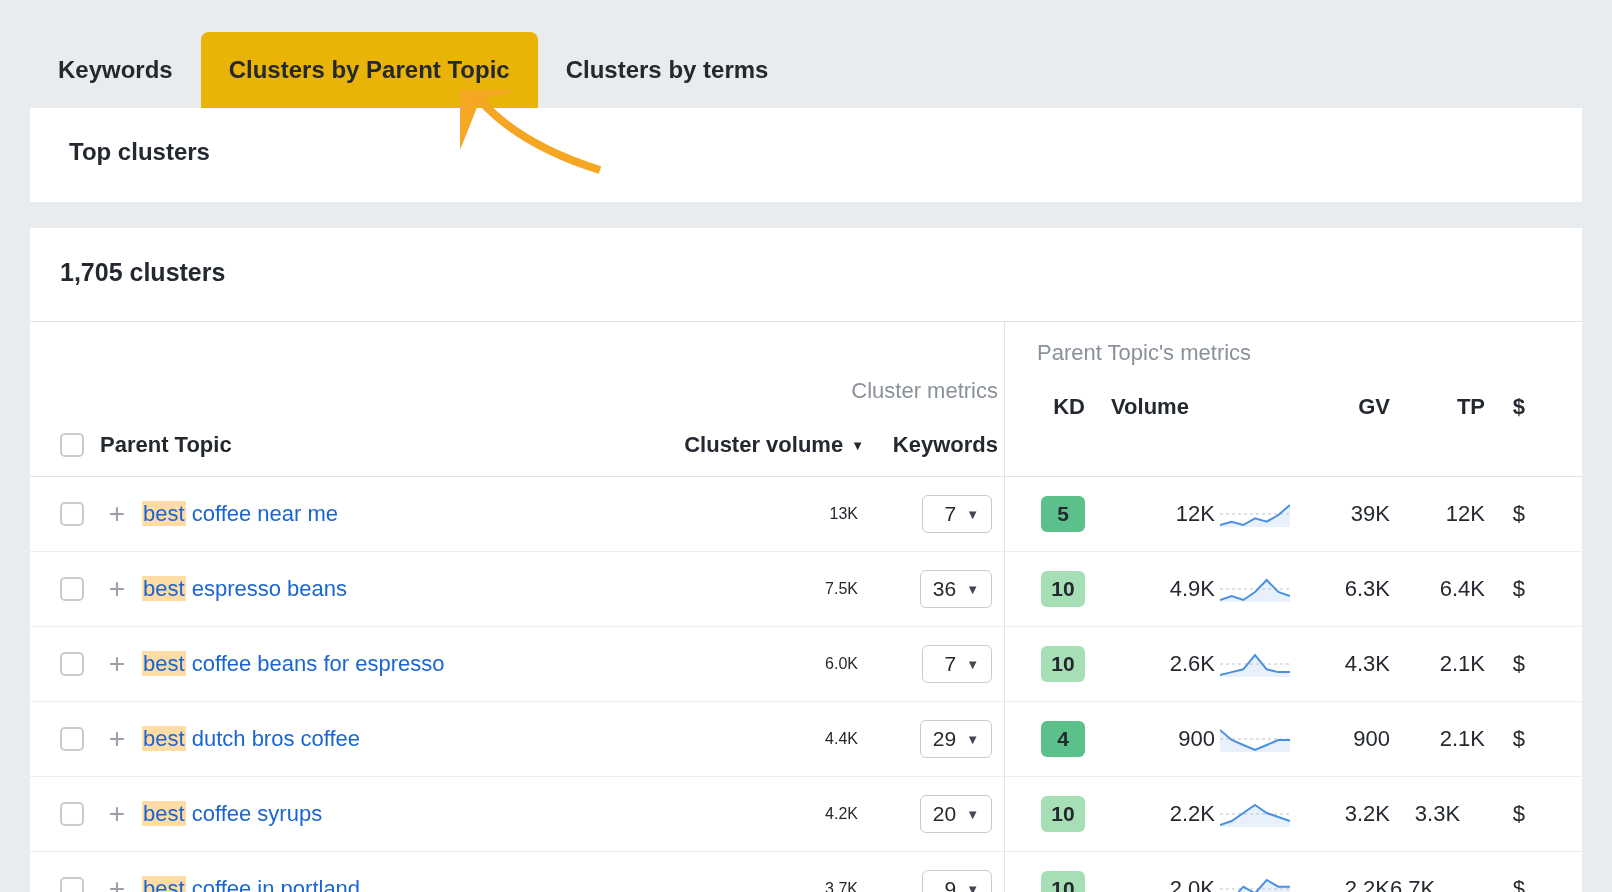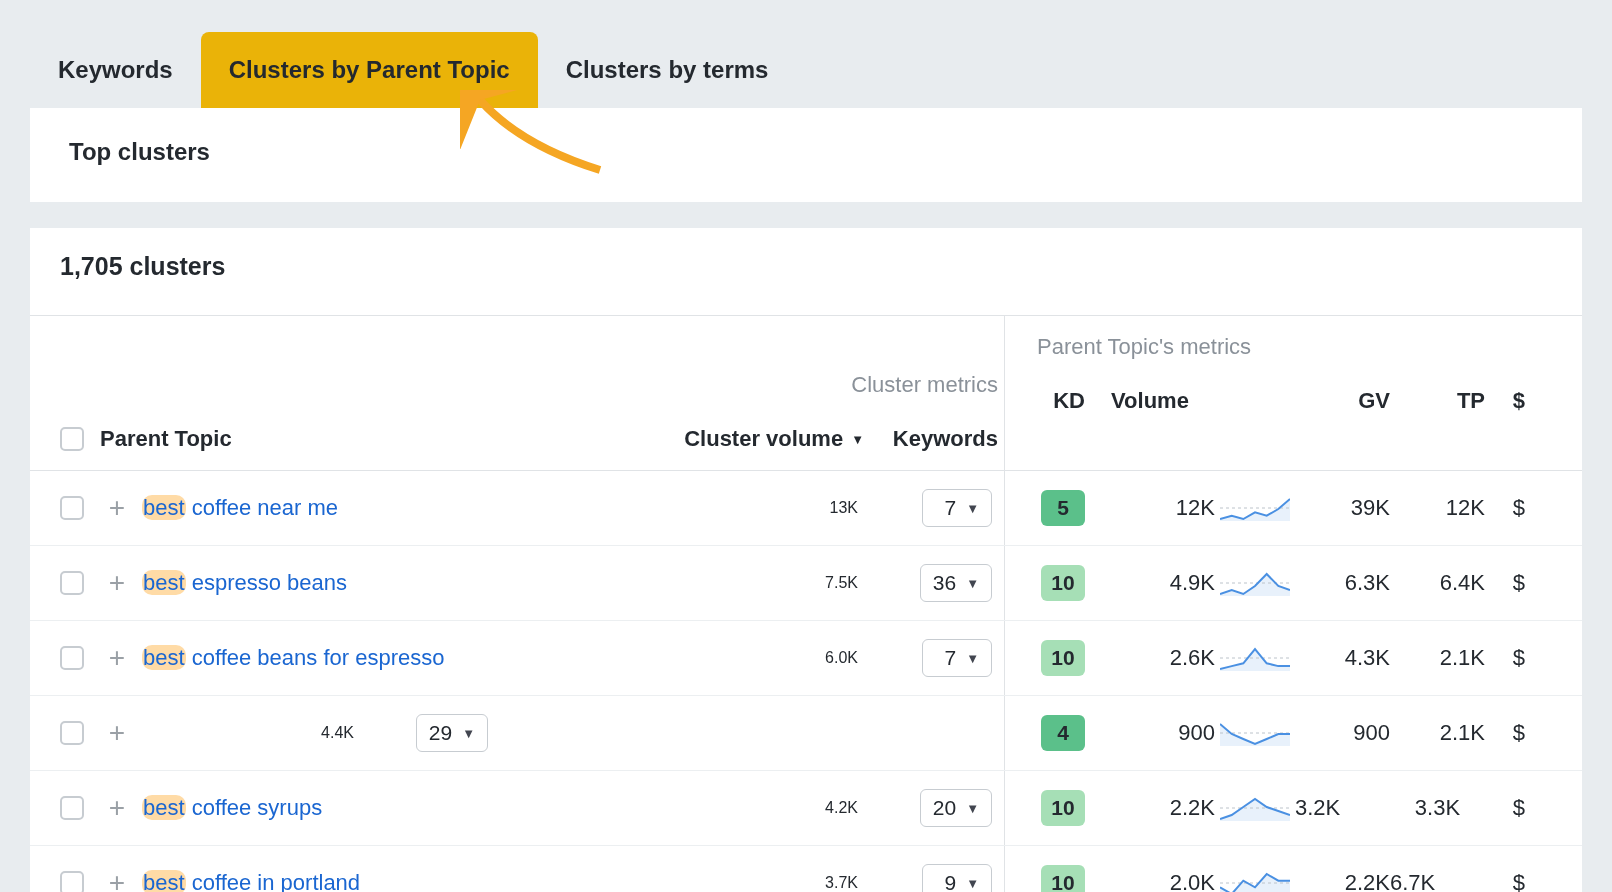--- a/index.html
+++ b/index.html
@@ -41,21 +41,21 @@
   font-size: 24px;
   font-weight: 700;
 }
 .gap {
   height: 26px;
   background: #e8ecef;
 }
 .count-bar {
   background: #fff;
   margin: 0 30px;
-  padding: 24px 30px 34px 30px;
+  padding: 30px 30px 34px 30px;
   border-bottom: 1px solid #e0e3e6;
 }
 .count-text {
   font-size: 25px;
   font-weight: 700;
 }
 .table-wrap {
   background: #fff;
   margin: 0 30px;
 }
@@ -139,21 +139,21 @@
   cursor: pointer;
 }
 .link {
   color: #1a66d1;
   font-size: 22px;
   cursor: pointer;
 }
 .hl {
   background: #ffdba6;
   padding: 0 1px;
-  border-radius: 10px;
+  border-radius: 0;
 }
 .col-pt-val { flex: 1; padding-left: 8px; }
 .col-cv-val { width: 220px; text-align: right; font-size: 16px; }
 .col-kw-val { width: 140px; text-align: right; padding-right:6px;}
 .kw-pill {
   display: inline-flex;
   align-items:center;
   gap:10px;
   border: 1px solid #c7ccd1;
   border-radius: 6px;
@@ -332,20 +332,21 @@
         </div>
       </div>
       <div class="row">
         <div class="row-left">
           <div style="width:40px">
             <div class="checkbox"></div>
           </div>
           <div class="expand">
             <span class="plus-icon">+</span>
           </div>
+          <div class="col-pt-val"><a class="link"><span class="hl">best</span> dutch bros coffee</a></div>
           <div class="col-cv-val">4.4K</div>
           <div class="col-kw-val"><span class="kw-pill">
               <span>29</span>
               <span class="caret">▼</span>
             </span></div>
         </div>
         <div class="row-right">
           <div class="col-kd" style="width:80px;text-align:right;padding-left:18px;"><span class="kd-badge" style="background:#5bc08a">4</span></div>
           <div style="width:130px;text-align:right">900</div>
           <div style="width:80px;display:flex;justify-content:center">
@@ -378,21 +379,21 @@
         <div class="row-right">
           <div class="col-kd" style="width:80px;text-align:right;padding-left:18px;"><span class="kd-badge" style="background:#a6dfb6">10</span></div>
           <div style="width:130px;text-align:right">2.2K</div>
           <div style="width:80px;display:flex;justify-content:center">
             <svg class="spark" viewBox="0 0 70 26">
               <path d="M0.0,24.0 L11.7,20.0 L23.3,12.0 L35.0,4.0 L46.7,12.0 L58.3,16.0 L70.0,20.0 L70,26 L0,26 Z" fill="#e8f1fb"></path>
               <line x1="0" y1="13" x2="70" y2="13" stroke="#bcc3ca" stroke-dasharray="3,3" stroke-width="1"></line>
               <path d="M0.0,24.0 L11.7,20.0 L23.3,12.0 L35.0,4.0 L46.7,12.0 L58.3,16.0 L70.0,20.0 " fill="none" stroke="#4a90e2" stroke-width="2"></path>
             </svg>
           </div>
-          <div style="width:95px;">3.2K</div>
+          <div style="width:95px;text-align:right">3.2K</div>
           <div style="width:95px;text-align:center">3.3K</div>
           <div style="width:40px;text-align:right;overflow:hidden">$</div>
         </div>
       </div>
       <div class="row">
         <div class="row-left">
           <div style="width:40px">
             <div class="checkbox"></div>
           </div>
           <div class="expand">

